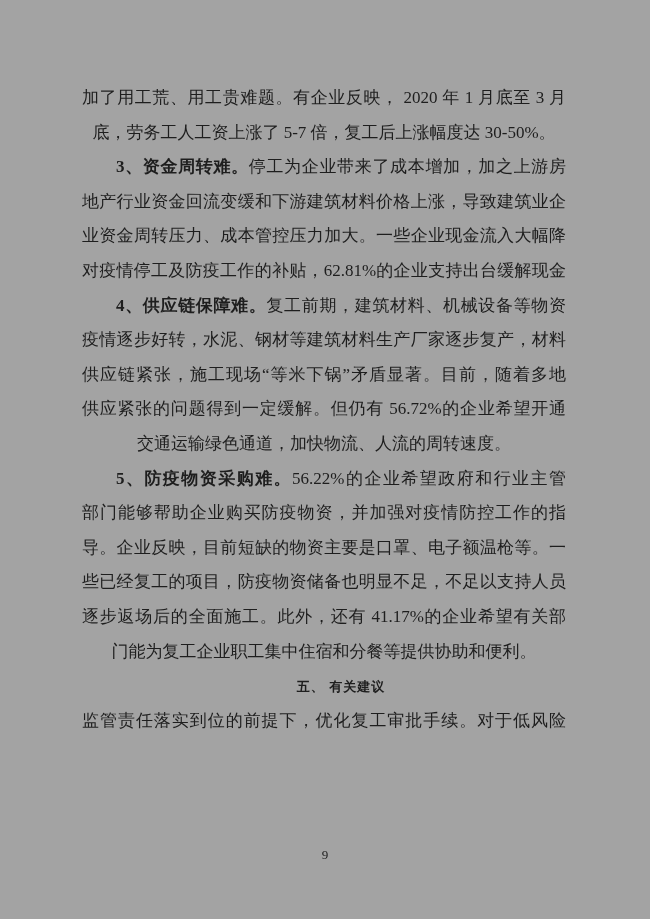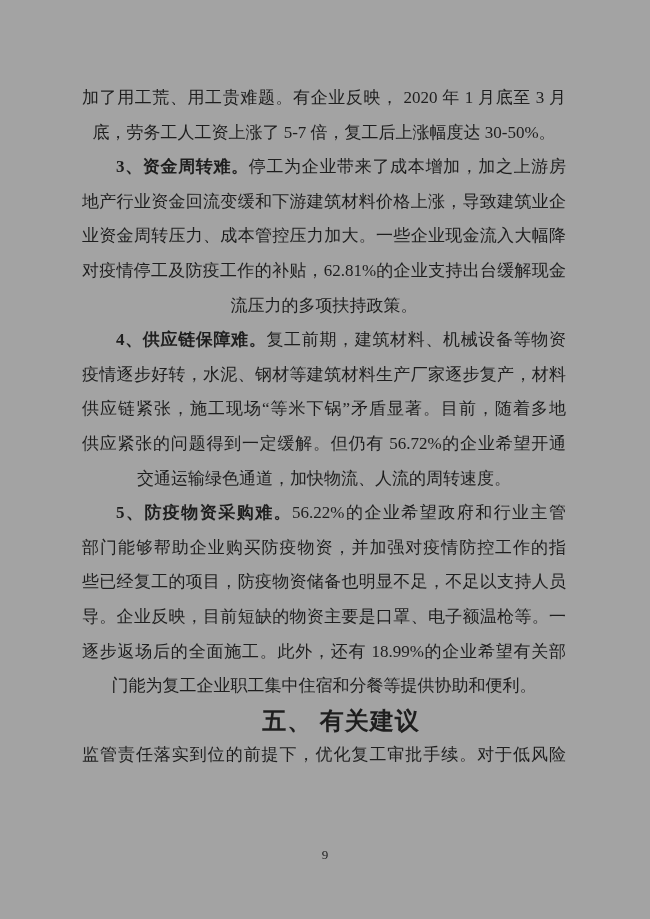--- a/index.html
+++ b/index.html
@@ -39,21 +39,21 @@
   .run {
     font-family: "Liberation Serif", "DejaVu Serif", serif;
   }
   .run.bold {
     font-family: Liberation Serif, serif;
     font-weight: 700;
   }
   .line.heading .run {
     font-family: "Liberation Sans", "DejaVu Sans", sans-serif;
     font-weight: 700;
-    font-size: 24px;
+    font-size: 13px;
     letter-spacing: 1px;
   }
   .page-number {
     position: absolute;
     left: 0;
     right: 0;
     top: 847px;
     text-align: center;
     font-size: 13px;
     color: #1e1e1e;
@@ -64,29 +64,28 @@
 <body>
 
 <div class="page">
   <main class="text-block" id="lines">
       <div class="line justify"><span class="run">加了用工荒、用工贵难题。有企业反映， 2020 年 1 月底至 3 月</span></div>
       <div class="line"><span class="run">底，劳务工人工资上涨了 5-7 倍，复工后上涨幅度达 30-50%。</span></div>
       <div class="line indent justify"><span class="run bold">3、资金周转难。</span><span class="run">停工为企业带来了成本增加，加之上游房</span></div>
       <div class="line justify"><span class="run">地产行业资金回流变缓和下游建筑材料价格上涨，导致建筑业企</span></div>
       <div class="line justify"><span class="run">业资金周转压力、成本管控压力加大。一些企业现金流入大幅降</span></div>
       <div class="line justify"><span class="run">对疫情停工及防疫工作的补贴，62.81%的企业支持出台缓解现金</span></div>
-      <div class="line"><span class="run">流压力的多项扶持政策。</span></div>
       <div class="line indent justify"><span class="run bold">4、供应链保障难。</span><span class="run">复工前期，建筑材料、机械设备等物资</span></div>
       <div class="line justify"><span class="run">疫情逐步好转，水泥、钢材等建筑材料生产厂家逐步复产，材料</span></div>
       <div class="line justify"><span class="run">供应链紧张，施工现场“等米下锅”矛盾显著。目前，随着多地</span></div>
       <div class="line justify"><span class="run">供应紧张的问题得到一定缓解。但仍有 56.72%的企业希望开通</span></div>
       <div class="line"><span class="run">交通运输绿色通道，加快物流、人流的周转速度。</span></div>
       <div class="line indent justify"><span class="run bold">5、防疫物资采购难。</span><span class="run">56.22%的企业希望政府和行业主管</span></div>
       <div class="line justify"><span class="run">部门能够帮助企业购买防疫物资，并加强对疫情防控工作的指</span></div>
+      <div class="line justify"><span class="run">导。企业反映，目前短缺的物资主要是口罩、电子额温枪等。一</span></div>
       <div class="line justify"><span class="run">些已经复工的项目，防疫物资储备也明显不足，不足以支持人员</span></div>
-      <div class="line justify"><span class="run">导。企业反映，目前短缺的物资主要是口罩、电子额温枪等。一</span></div>
-      <div class="line justify"><span class="run">逐步返场后的全面施工。此外，还有 18.99%的企业希望有关部</span></div>
+      <div class="line justify"><span class="run">逐步返场后的全面施工。此外，还有 41.17%的企业希望有关部</span></div>
       <div class="line"><span class="run">门能为复工企业职工集中住宿和分餐等提供协助和便利。</span></div>
       <div class="line indent heading"><span class="run bold">五、 有关建议</span></div>
       <div class="line justify"><span class="run">监管责任落实到位的前提下，优化复工审批手续。对于低风险区，</span></div>
     </main>
   <div class="page-number">9</div>
 </div>
 
 </body></html>

